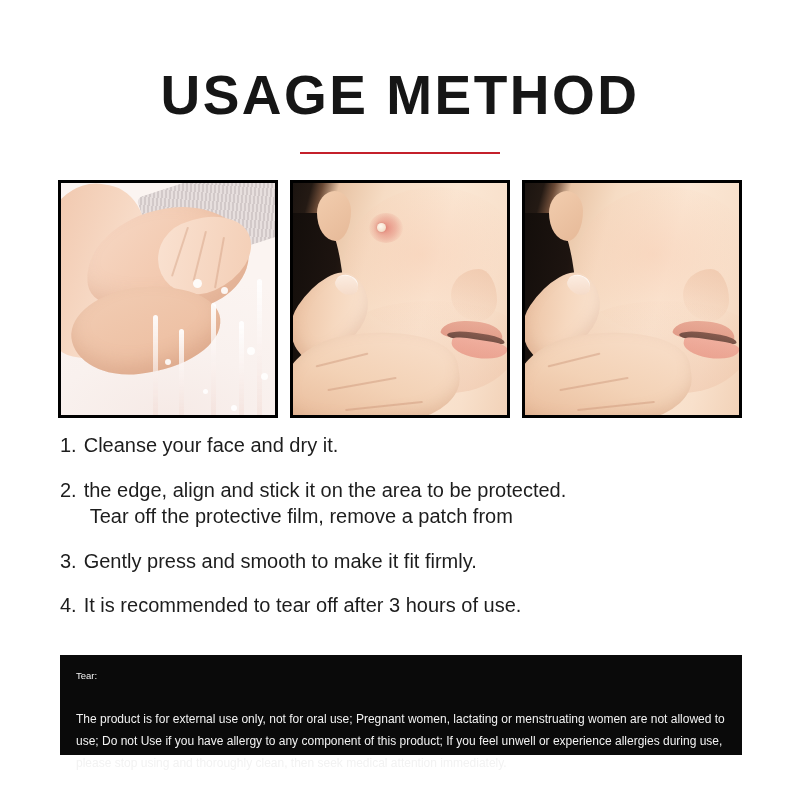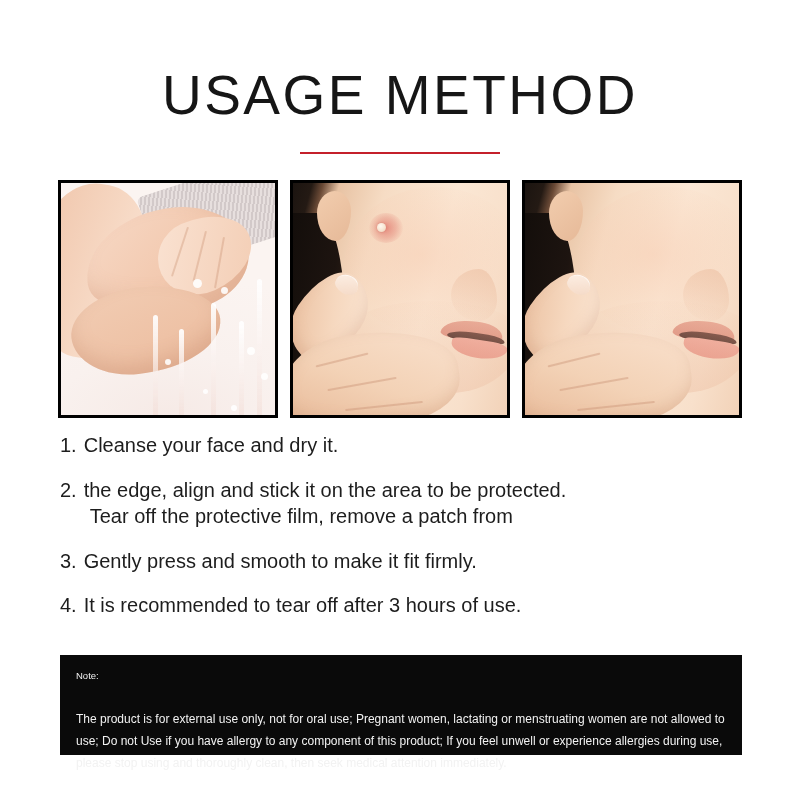--- a/index.html
+++ b/index.html
@@ -20,21 +20,21 @@
   }
 
   
   .title {
     position: absolute;
     top: 68px;
     left: 0;
     width: 800px;
     text-align: center;
     font-size: 55px;
-    font-weight: 400;
+    font-weight: 700;
     letter-spacing: 2.5px;
     color: #161616;
     line-height: 1;
   }
 
   .title-rule {
     position: absolute;
     top: 152px;
     left: 300px;
     width: 200px;
@@ -409,17 +409,17 @@
     <div class="step">
       <span class="step-num">4.</span>
       <span class="step-text">
         <span class="step-line">It is recommended to tear off after 3 hours of use.</span>
       </span>
     </div>
 
   </div>
 
   <div class="note-box">
-    <div class="note-label">Note:</div>
+    <div class="note-label">Tear:</div>
     <div class="note-body">The product is for external use only, not for oral use; Pregnant women, lactating or menstruating women are not allowed to use; Do not Use if you have allergy to any component of this product; If you feel unwell or experience allergies during use, please stop using and thoroughly clean, then seek medical attention immediately.</div>
   </div>
 
 </div>
 
 </body></html>

